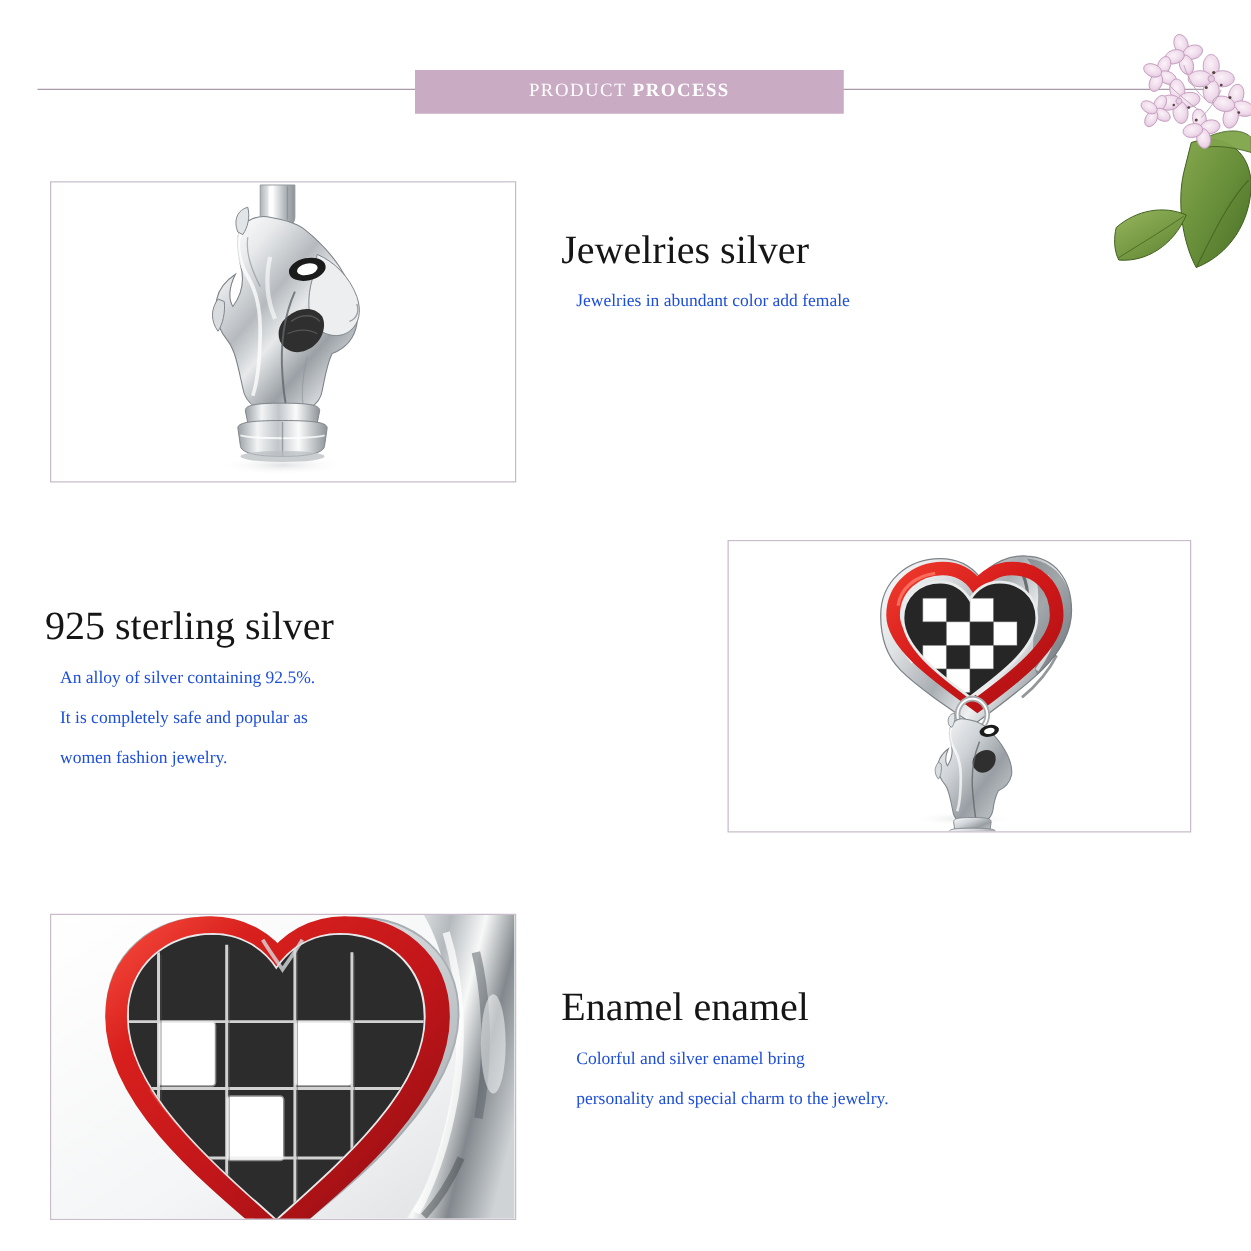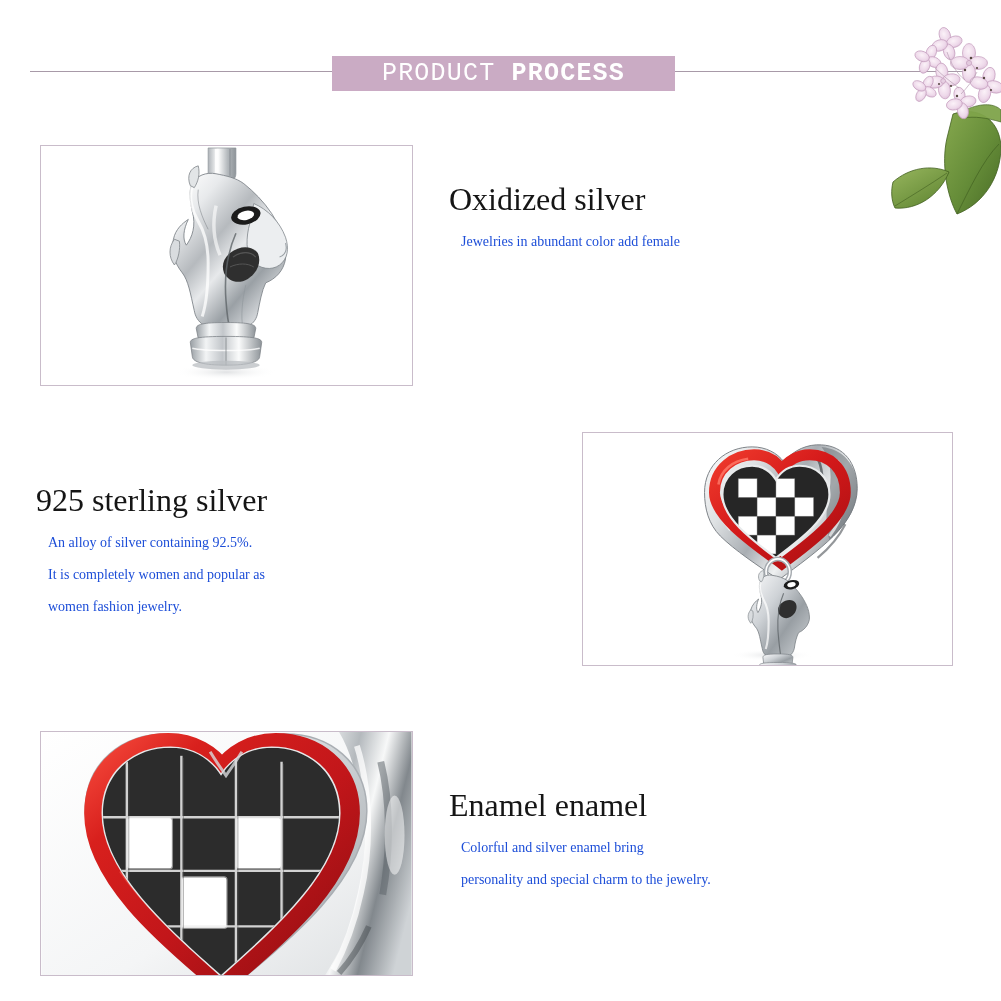--- a/index.html
+++ b/index.html
@@ -32,22 +32,22 @@
     width: 343px;
     height: 35px;
     background: #caabc4;
     display: flex;
     align-items: center;
     justify-content: center;
     letter-spacing: 1.2px;
   }
   .banner-text {
     color: #ffffff;
-    font-family: Liberation Mono, monospace;
-    font-size: 25px;
+    font-family: Liberation Serif, serif;
+    font-size: 15px;
     white-space: nowrap;
   }
   .banner-text .light { font-weight: 400; }
   .banner-text .bold  { font-weight: 700; }
 
   
   .floral {
     position: absolute;
     right: 0px;
     top: 18px;
@@ -490,28 +490,28 @@
       </g>
       <path d="M96 94 L122 94" stroke="#ffffff" stroke-width="2" opacity="0.9"></path>
       <path d="M206 94 L232 94" stroke="#ffffff" stroke-width="2" opacity="0.9"></path>
     </g>
 
     <path d="M170 20 C176 30 182 38 186 44 C190 38 196 30 202 20" fill="none" stroke="#d8dadc" stroke-width="3" opacity="0.8"></path>
   </svg>
 </div>
 
 <div class="text-block" id="text-oxidized">
-  <h2 class="heading">Oxidized silver</h2>
+  <h2 class="heading">Jewelries silver</h2>
   <p class="body-line"> Jewelries in abundant color add female</p>
 </div>
 
 <div class="text-block" id="text-sterling">
   <h2 class="heading">925 sterling silver</h2>
   <p class="body-line">An alloy of silver containing 92.5%.</p>
-  <p class="body-line">It is completely women and popular as</p>
+  <p class="body-line">It is completely safe and popular as</p>
   <p class="body-line">women fashion jewelry.</p>
 </div>
 
 <div class="text-block" id="text-enamel">
   <h2 class="heading">Enamel enamel</h2>
   <p class="body-line">Colorful and silver enamel bring</p>
   <p class="body-line">personality and special charm to the jewelry.</p>
 </div>
 
 </body></html>

